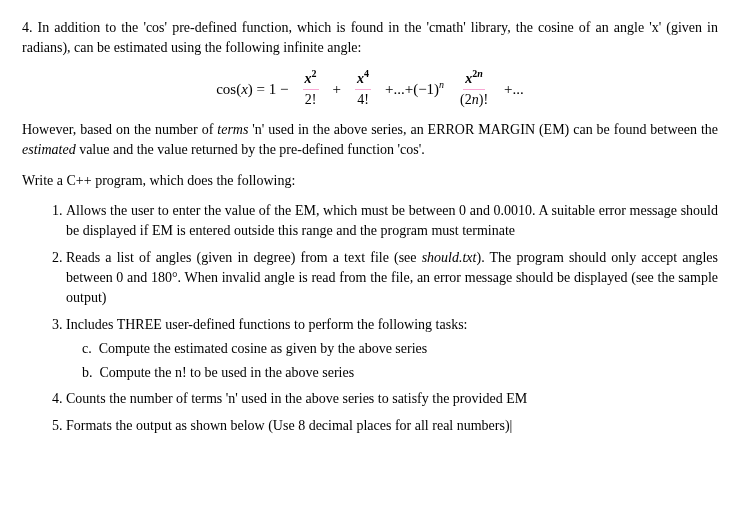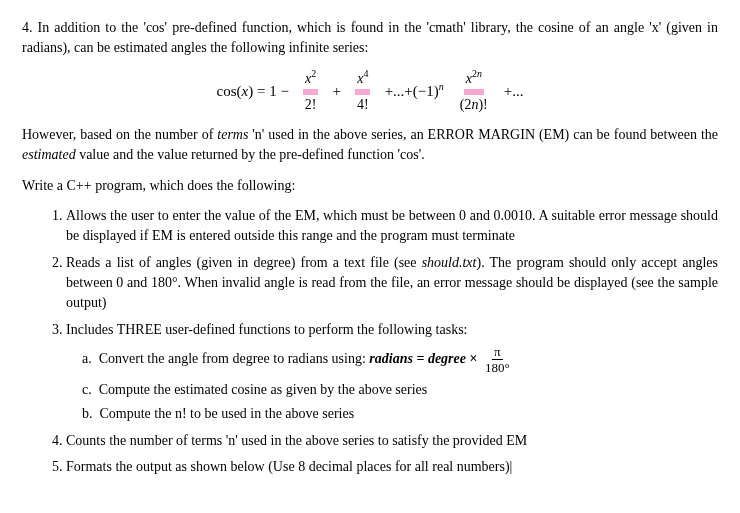--- a/index.html
+++ b/index.html
@@ -35,24 +35,25 @@
 
     .fraction {
       display: inline-flex;
       flex-direction: column;
       align-items: center;
       vertical-align: middle;
       margin: 0 2px;
     }
 
     .fraction .numerator {
-      border-bottom: 6px solid #f9a8d4;
+      border-bottom: 1px solid #f9a8d4;
       padding: 0 2px;
       text-align: center;
       font-size: 14px;
+      font-weight: bold;
     }
 
     .fraction .denominator {
       padding: 0 2px;
       text-align: center;
       font-size: 14px;
     }
 
     sup {
       font-size: 10px;
@@ -119,21 +120,21 @@
     }
 
   </style>
 </head>
 <body>
 
 <div class="main-text">
 
   <div class="paragraph">
     <span>4.</span>
-    <span>In addition to the 'cos' pre-defined function, which is found in the 'cmath' library, the cosine of an angle 'x' (given in radians), can be estimated angles the following infinite series:</span>
+    <span>In addition to the 'cos' pre-defined function, which is found in the 'cmath' library, the cosine of an angle 'x' (given in radians), can be estimated using the following infinite angle:</span>
   </div>
 
   <div class="math-block">
     <span class="cos-formula">
       <span>cos(<span class="italic">x</span>) = 1 −</span>
       <span class="fraction">
         <span class="numerator"><span class="italic">x</span><sup>2</sup></span>
         <span class="denominator">2!</span>
       </span>
       <span>+</span>
@@ -162,26 +163,20 @@
     <li>
       Allows the user to enter the value of the EM, which must be between 0 and 0.0010. A suitable error message should be displayed if EM is entered outside this range and the program must terminate
     </li>
     <li>
       Reads a list of angles (given in degree) from a text file (see <span class="italic">should.txt</span>). The program should only accept angles between 0 and 180°. When invalid angle is read from the file, an error message should be displayed (see the sample output)
     </li>
     <li>
       Includes THREE user-defined functions to perform the following tasks:
       <ul style="list-style-type: none; margin-left: 16px;">
         <li>
-          a.&nbsp;&nbsp;Convert the angle from degree to radians using: <span class="italic bold">radians</span><span class="bold"> = </span><span class="italic bold">degree</span><span class="bold"> × </span><span class="pi-fraction">
-              <span class="numerator">π</span>
-              <span class="denominator">180°</span>
-            </span>
-        </li>
-        <li>
           c.&nbsp;&nbsp;Compute the estimated cosine as given by the above series
         </li>
         <li>
           b.&nbsp;&nbsp;Compute the n! to be used in the above series
         </li>
       </ul>
     </li>
     <li>
       Counts the number of terms 'n' used in the above series to satisfy the provided EM
     </li>

